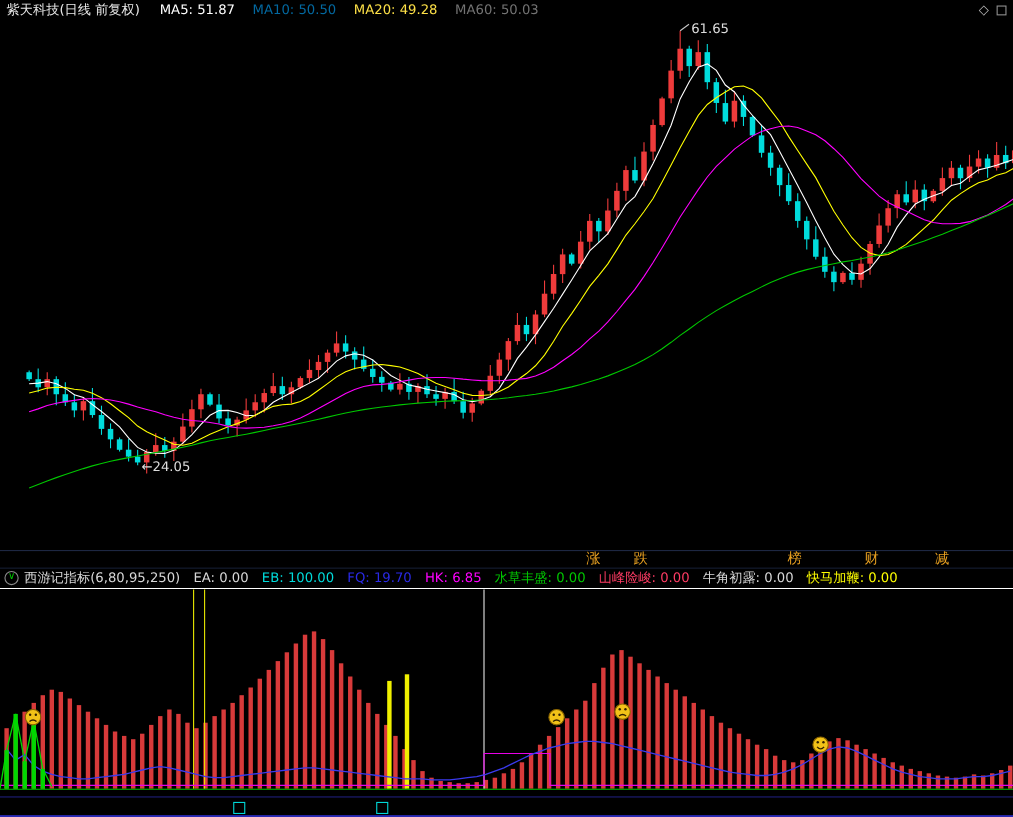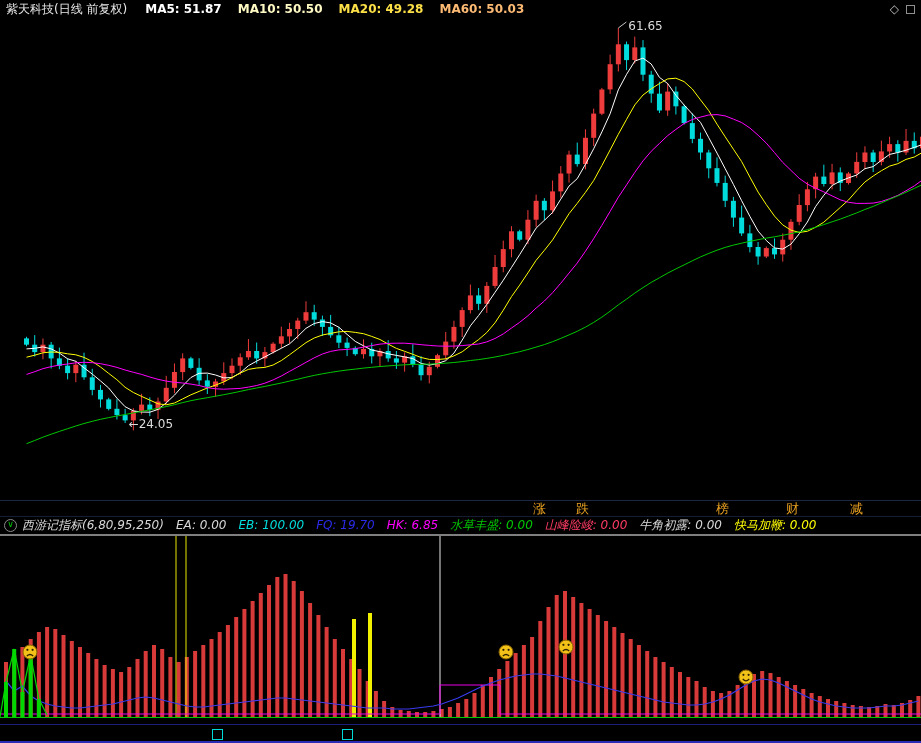--- a/index.html
+++ b/index.html
@@ -1,47 +1,47 @@
 <!DOCTYPE html>
 <html><head>
 <meta charset="utf-8">
 <style>
   html,body{margin:0;padding:0;background:#000;}
   body{width:921px;height:743px;overflow:hidden;position:relative;
        font-family:"DejaVu Sans",sans-serif;}
   .titlebar{height:18px;display:flex;align-items:center;padding:4px 6px;
     background:#000;color:#e8e8e8;font-size:12px;box-sizing:border-box;}
   .titlebar .title{margin-right:18px;white-space:nowrap;}
-  .ma-labels span{margin-right:16px;white-space:nowrap;font-weight:bold;}
+  .ma-labels span{margin-right:16px;white-space:nowrap;}
   .tb-right{margin-left:auto;display:flex;align-items:center;gap:7px;color:#b8b8b8;}
   .boxicon{width:7px;height:7px;border:1px solid #8f8f8f;display:inline-block;}
   .main-chart{height:482px;margin-left:20px;}
   .ticker-strip{height:17px;position:relative;border-top:1px solid #1d2742;
     border-bottom:1px solid #141d33;box-sizing:border-box;background:#000;}
   .ticker-strip span{position:absolute;top:0;font-size:13px;line-height:15px;cursor:pointer;}
   .ind-header{height:16px;display:flex;align-items:center;padding:0 4px;
     font-size:12px;box-sizing:border-box;background:#000;}
   .circ{width:11px;height:11px;border:1px solid #8a8a8a;border-radius:50%;
     color:#00c800;font-size:9px;line-height:9px;text-align:center;
     display:inline-block;margin-right:5px;flex:0 0 auto;}
-  .segs span{margin-right:12px;white-space:nowrap;font-style:italic;}
+  .segs span{margin-right:12px;white-space:nowrap;}
   .ind-panel{height:191px;}
   .bottom-bar{height:19px;position:relative;background:#000;box-sizing:border-box;
     border-top:1px solid #1e1e7a;border-bottom:2px solid #2a2ab4;}
   .marker{position:absolute;width:9px;height:9px;border:1px solid #00d8d8;top:4px;}
   svg{display:block;}
 </style>
 </head>
 <body>
 
 <div class="window">
 
   <div class="titlebar">
     <span class="title">紫天科技(日线 前复权)</span>
-    <span class="ma-labels"><span style="color: rgb(255, 255, 255);">MA5: 51.87</span><span style="color: #fef9c3;">MA10: 50.50</span><span style="color: #fde047;">MA20: 49.28</span><span style="color: #fdba74; text-align: right;">MA60: 50.03</span></span>
+    <span class="ma-labels"><span style="color: rgb(255, 255, 255);">MA5: 51.87</span><span style="color: #0369a1;">MA10: 50.50</span><span style="color: #fde047;">MA20: 49.28</span><span style="color: #737373; text-align: right;">MA60: 50.03</span></span>
     <span class="tb-right">
       <span>◇</span>
       <span class="boxicon"></span>
     </span>
   </div>
 
   <div class="main-chart">
     <svg id="mainsvg" width="921" height="482" viewBox="0 0 921 482">
         <line x1="6.5" y1="318.8" x2="6.5" y2="328.3" stroke="#00dcdc" stroke-width="1"></line>
         <rect x="4" y="320.4" width="5" height="6.3" fill="#00dcdc"></rect>

